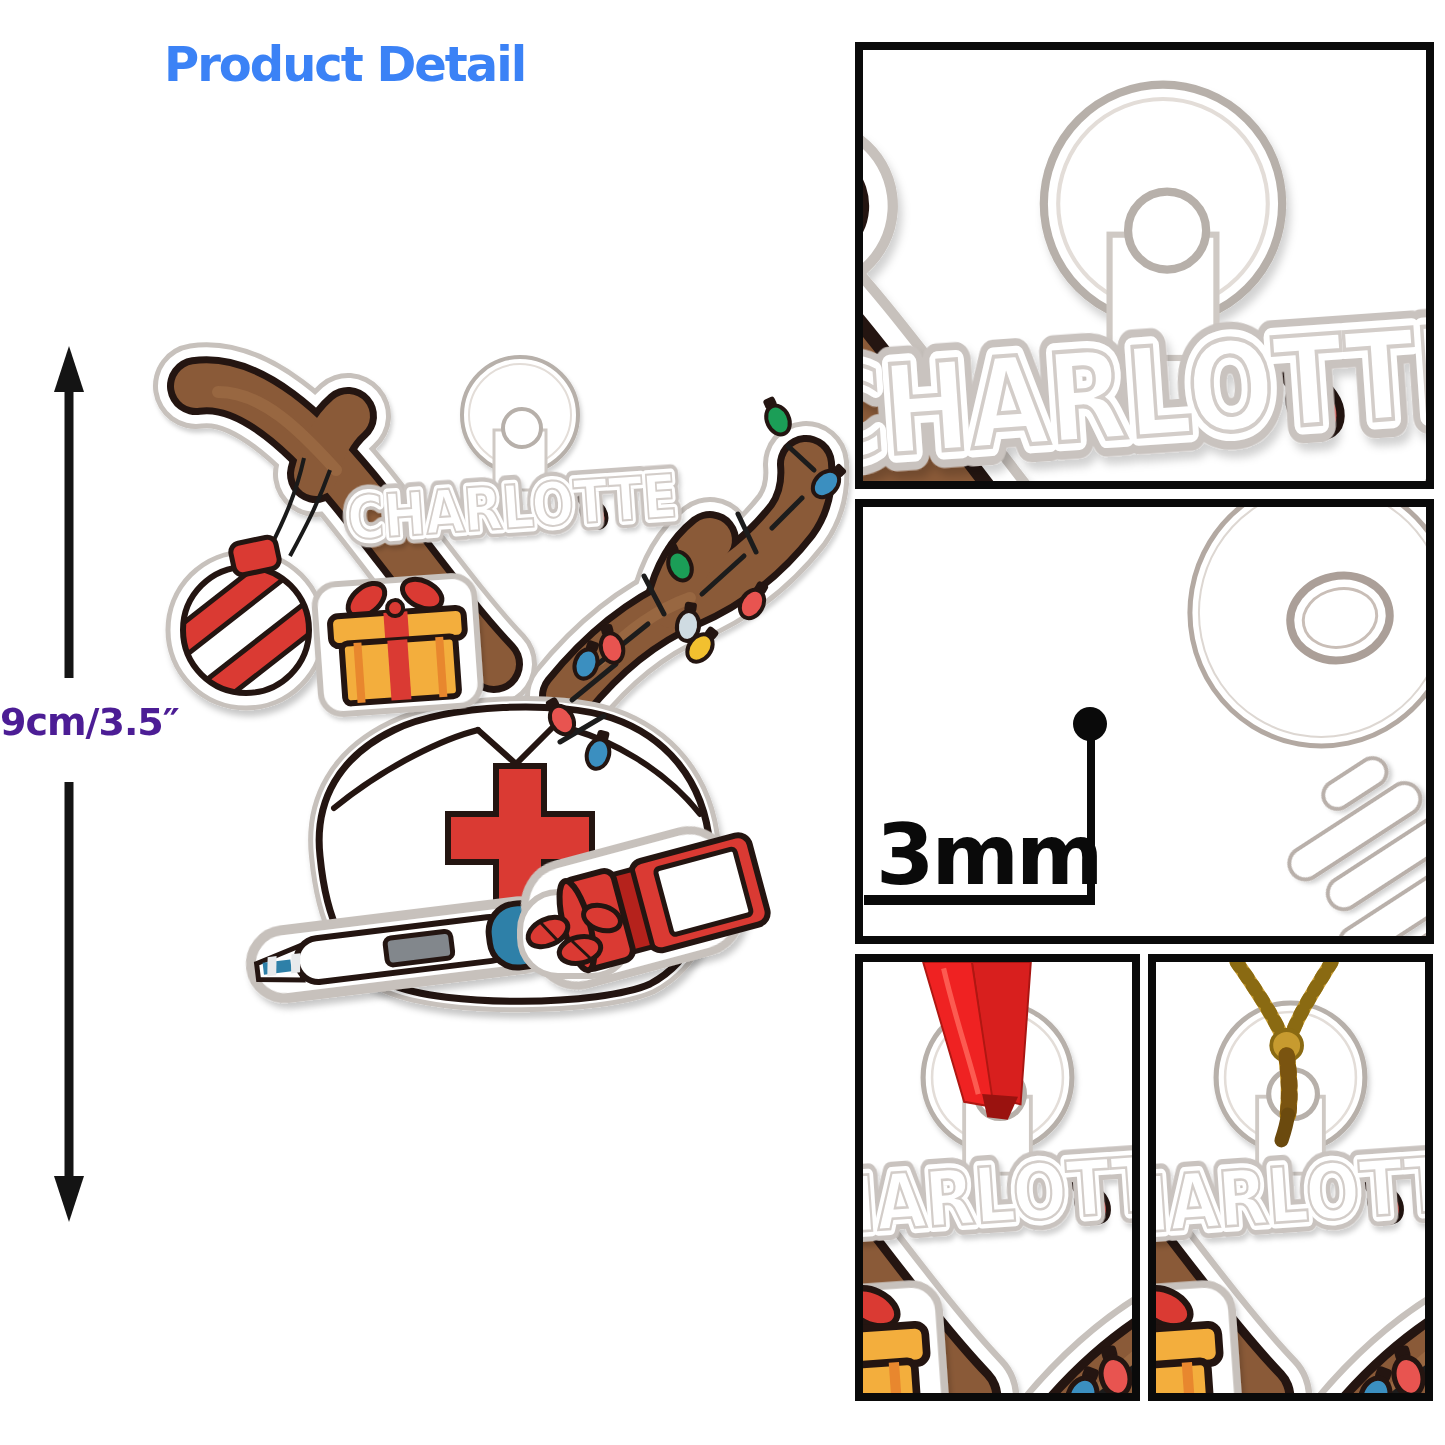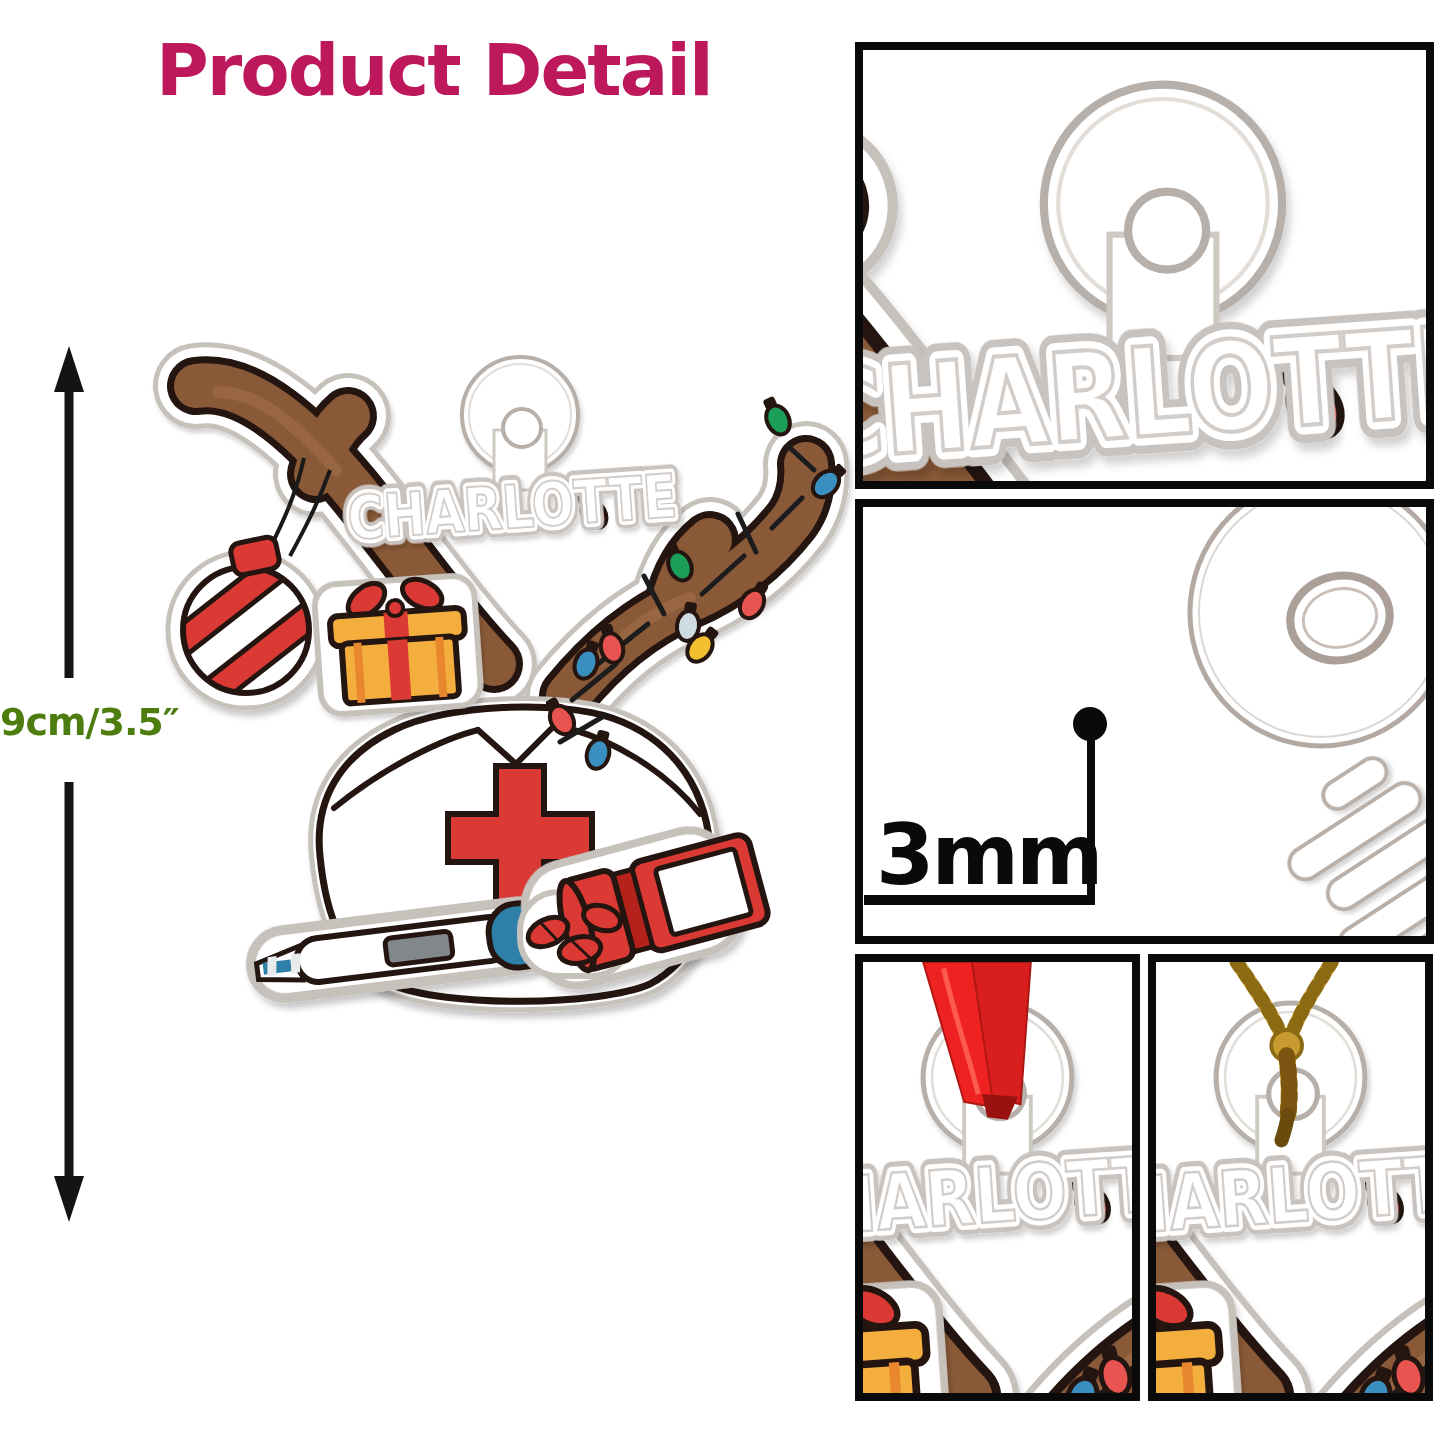--- a/index.html
+++ b/index.html
@@ -1,21 +1,21 @@
 <!DOCTYPE html>
 <html><head>
 <meta charset="utf-8">
 <style>
   html,body{margin:0;padding:0;background:#ffffff;}
   .canvas{position:relative;width:1445px;height:1445px;background:#fff;overflow:hidden;
           font-family:"DejaVu Sans","Liberation Sans",sans-serif;}
-  .title{position:absolute;left:156px;top:28px;margin:0;font-size:72px;font-weight:bold;
-         color:#be185d;letter-spacing:-2px;white-space:nowrap;}
+  .title{position:absolute;left:156px;top:28px;margin:8px;font-size:48px;font-weight:bold;
+         color:#3b82f6;letter-spacing:-2px;white-space:nowrap;}
   .dim-label{position:absolute;left:0px;top:700px;width:175px;text-align:center;
-             font-size:38px;font-weight:bold;color:#4d7c0f;white-space:nowrap;letter-spacing:-1px;}
+             font-size:38px;font-weight:bold;color:#4c1d95;white-space:nowrap;letter-spacing:-1px;}
   .panel{position:absolute;border:8px solid #0a0a0a;background:#fff;box-sizing:border-box;overflow:hidden;text-align:center;}
   .panel svg{display:block;width:100%;height:100%;}
   #panel-top{left:855px;top:42px;width:579px;height:447px;}
   #panel-mid{left:855px;top:499px;width:579px;height:445px;}
   #panel-ribbon{left:855px;top:954px;width:285px;height:447px;}
   #panel-cord{left:1148px;top:954px;width:285px;height:447px;}
   .main-art{position:absolute;left:130px;top:320px;width:740px;height:740px;}
   .arrow-svg{position:absolute;left:40px;top:330px;width:60px;height:900px;}
   .mm-text{font-size:84px;font-weight:bold;fill:#0a0a0a;letter-spacing:-3px;}
 </style>

